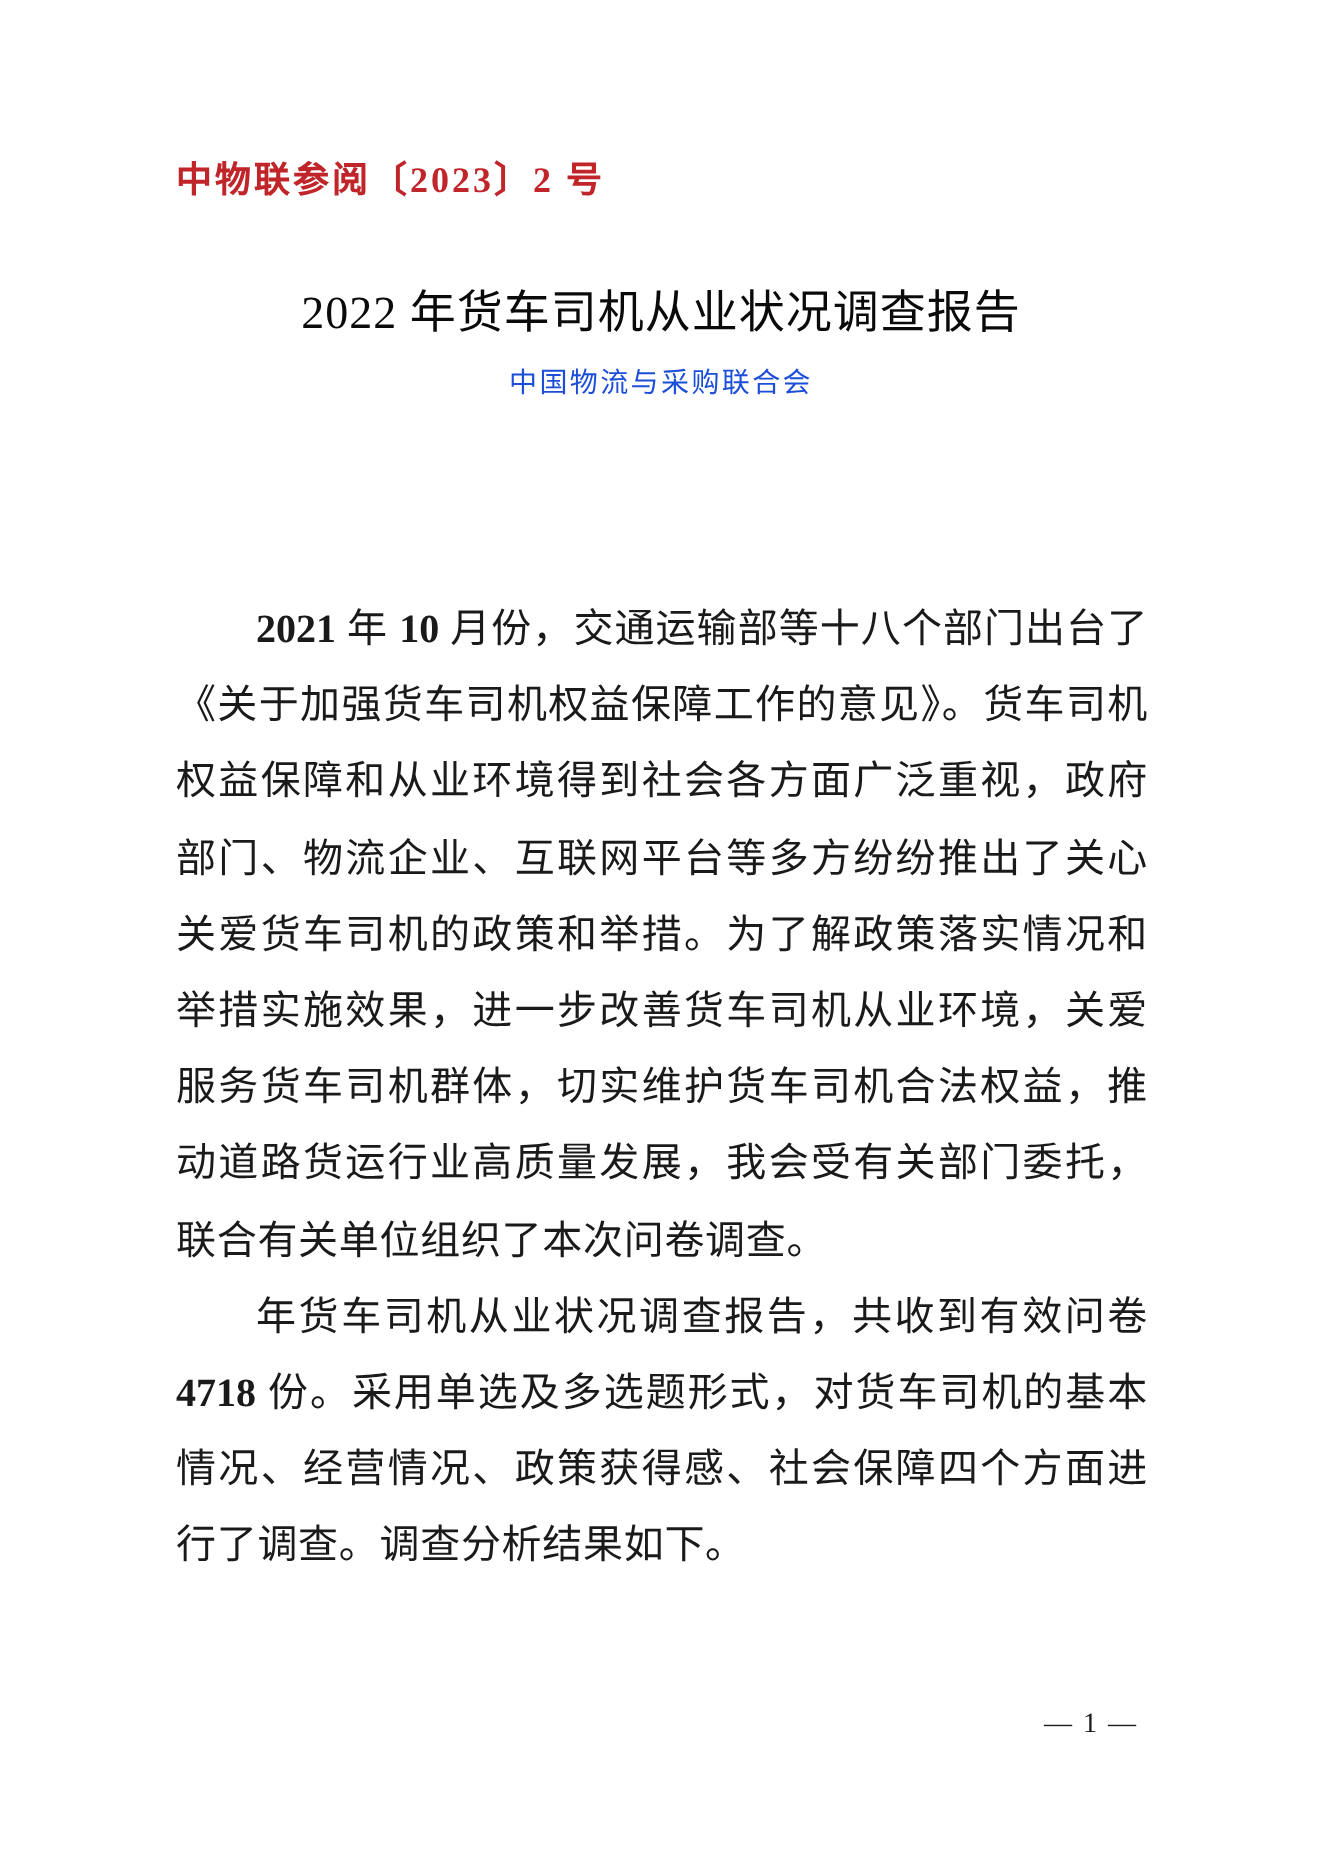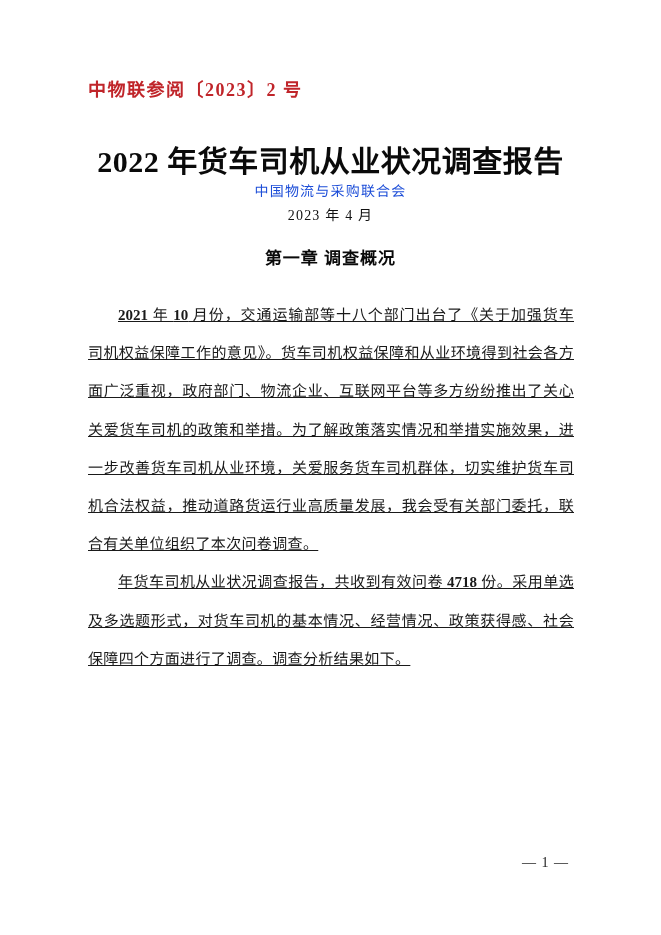--- a/index.html
+++ b/index.html
@@ -37,22 +37,22 @@
   }
 
   
   .doc-title {
     position: absolute;
     left: 0;
     top: 137px;
     width: 661px;
     text-align: center;
     font-family: "Liberation Serif", "DejaVu Serif", serif;
-    font-weight: bold;
-    font-size: 30px;
+    font-weight: normal;
+    font-size: 23px;
     letter-spacing: 0.5px;
     color: #0a0a0a;
     white-space: nowrap;
   }
 
   
   .doc-org {
     position: absolute;
     left: 0;
     top: 180px;
@@ -97,28 +97,27 @@
   .body-block {
     position: absolute;
     left: 88px;
     top: 296px;
     width: 486px;
   }
 
   .body-para {
     margin: 0;
     font-family: "Liberation Serif", "DejaVu Serif", serif;
-    font-size: 15px;
+    font-size: 20px;
     line-height: 38.2px;
     color: #1a1a1a;
     text-align: justify;
     text-justify: inter-ideograph;
     text-indent: 2em;
     letter-spacing: 0.35px;
-    text-decoration: underline;
   }
 
   .body-para + .body-para {
     margin-top: 0;
   }
 
   .num {
     font-weight: bold;
     font-family: "Liberation Serif", "DejaVu Serif", serif;
     letter-spacing: 0;
@@ -147,23 +146,21 @@
 <body>
 
 <div class="page">
 
   <div class="doc-serial">中物联参阅〔2023〕2 号</div>
 
   <div class="doc-title">2022 年货车司机从业状况调查报告</div>
 
   <div class="doc-org">中国物流与采购联合会</div>
 
-  <div class="doc-date">2023 年 4 月</div>
 
-  <div class="chapter-heading">第一章 调查概况</div>
 
   <div class="body-block">
     <p class="body-para"><span class="num">2021</span><span> 年 </span><span class="num">10</span><span> 月份，交通运输部等十八个部门出台了《关于加强货车司机权益保障工作的意见》。货车司机权益保障和从业环境得到社会各方面广泛重视，政府部门、物流企业、互联网平台等多方纷纷推出了关心关爱货车司机的政策和举措。为了解政策落实情况和举措实施效果，进一步改善货车司机从业环境，关爱服务货车司机群体，切实维护货车司机合法权益，推动道路货运行业高质量发展，我会受有关部门委托，联合有关单位组织了本次问卷调查。</span></p>
     <p class="body-para"><span>年货车司机从业状况调查报告，共收到有效问卷 </span><span class="num">4718</span><span> 份。采用单选及多选题形式，对货车司机的基本情况、经营情况、政策获得感、社会保障四个方面进行了调查。调查分析结果如下。</span></p>
   </div>
 
   <div class="page-footer">
     <span class="footer-inner">— 1 —</span>
   </div>
 

